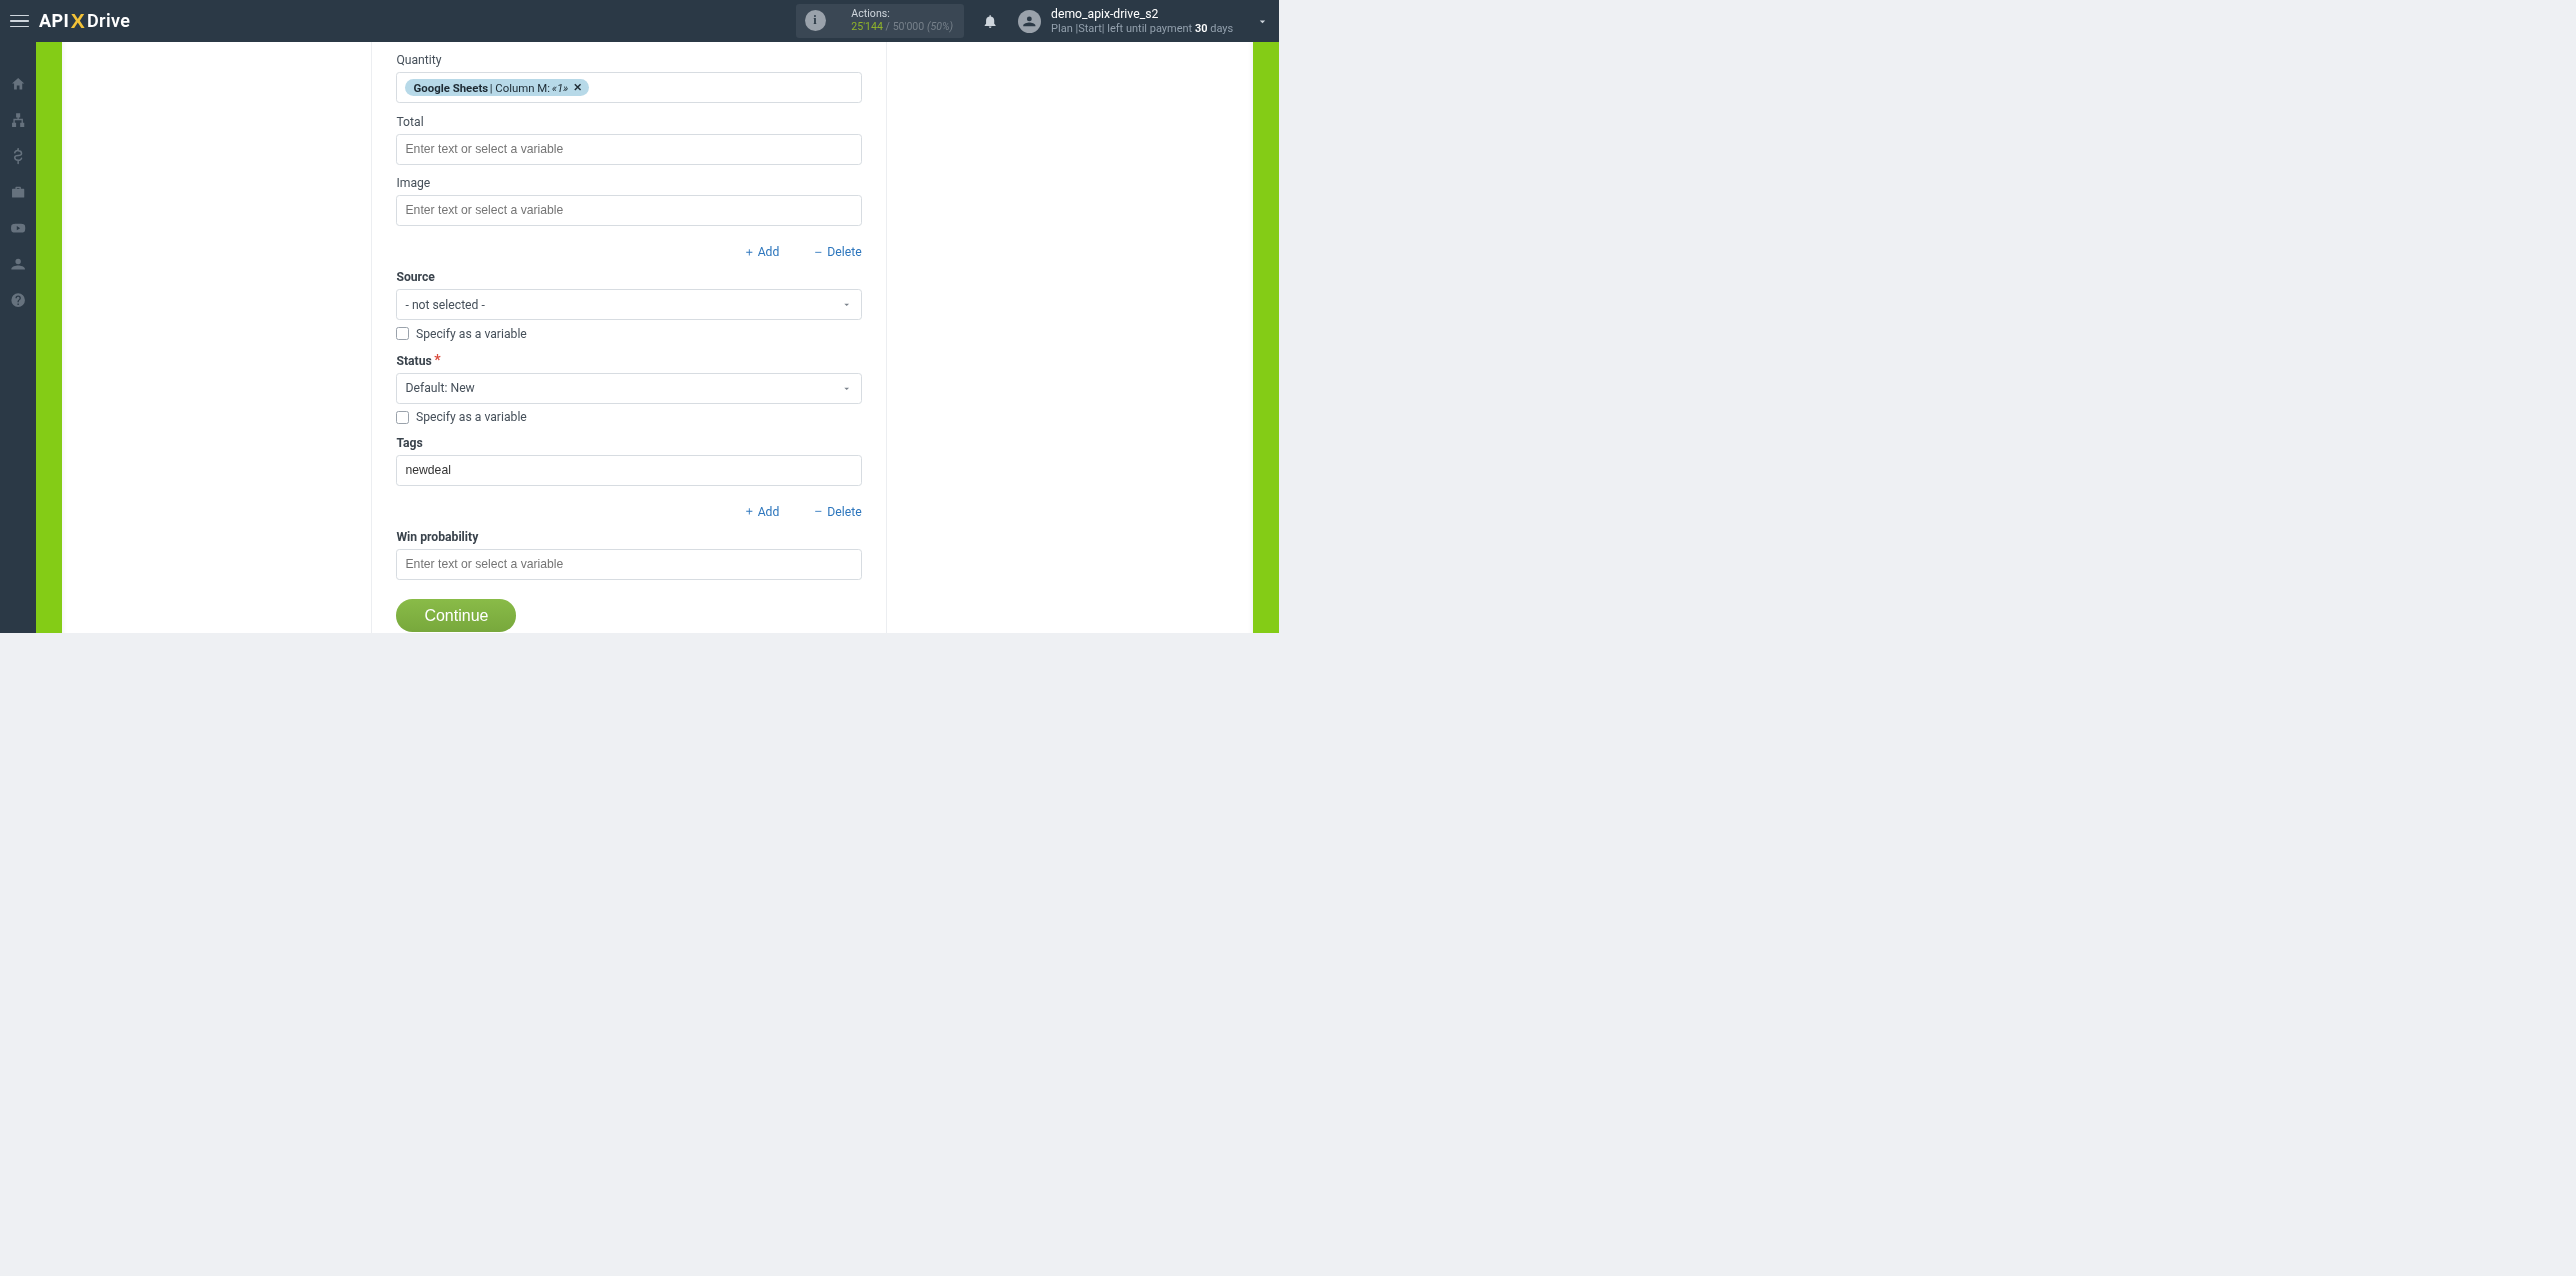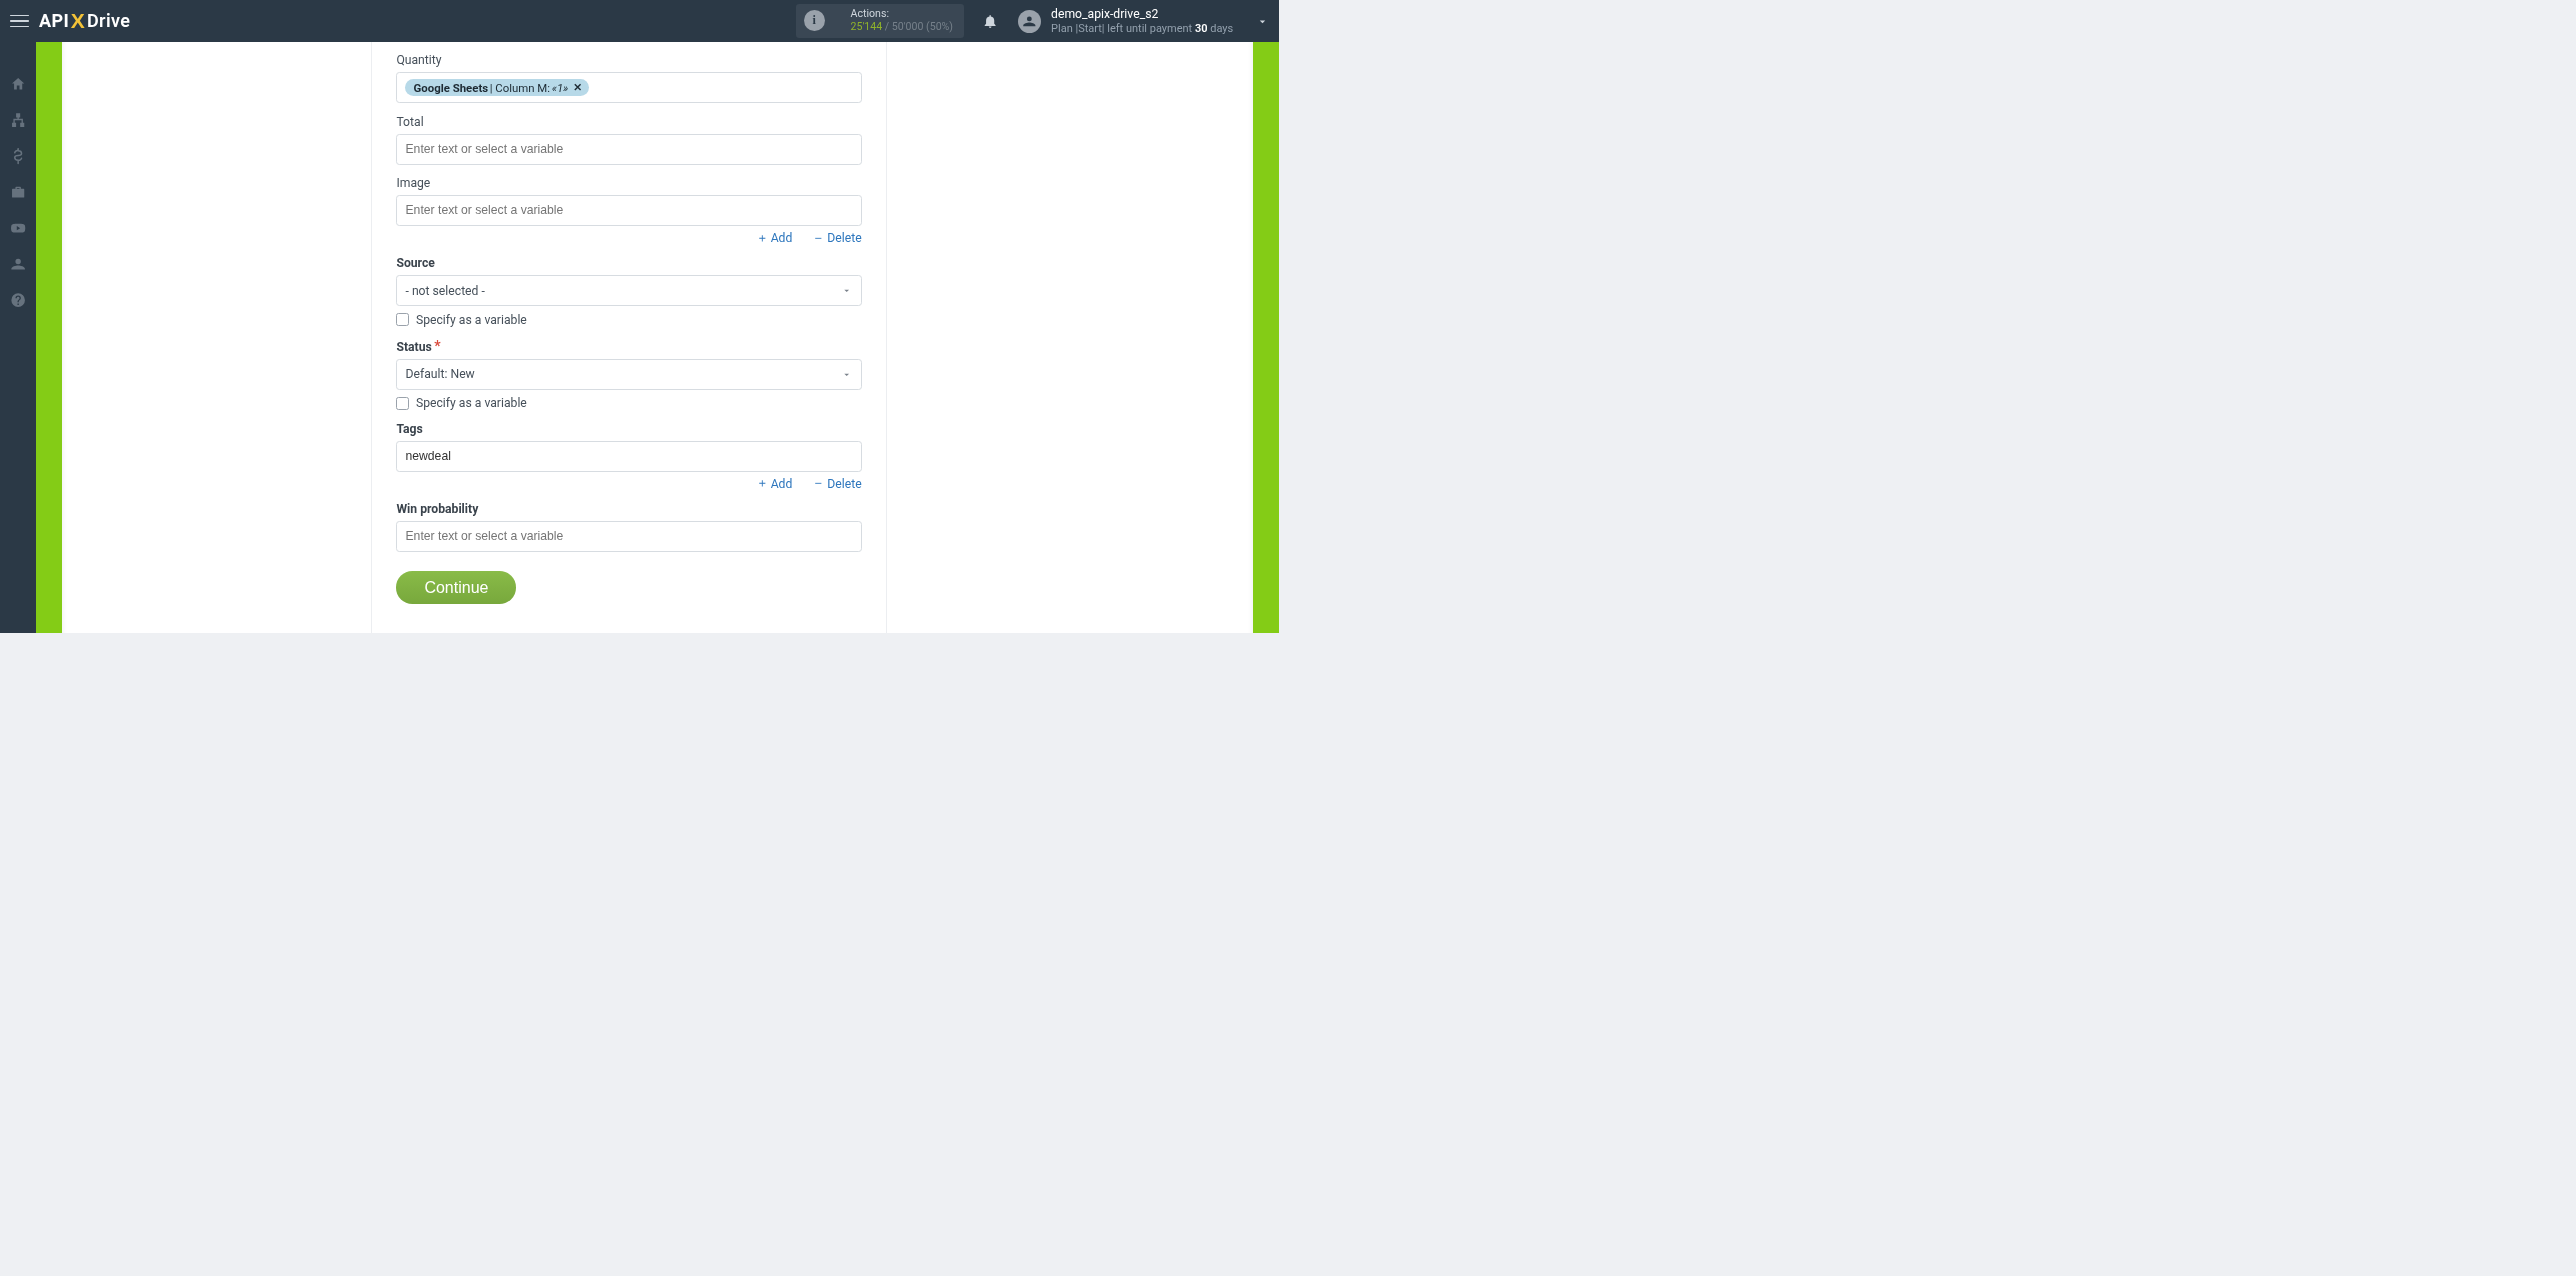--- a/index.html
+++ b/index.html
@@ -55,21 +55,21 @@
   background: #9aa2ab;
   display: flex; align-items: center; justify-content: center;
   color: #2b3946; font-weight: 800; font-size: 12.2px;
   font-family: Georgia, serif;
 }
 .actions-box .txt { font-size: 10.6px; line-height: 1.25; margin-left: 16px; }
 .actions-box .txt .lbl { color: #cfd6dd; }
 .actions-box .txt .nums { }
 .actions-box .used { color: #8fb22b; }
 .actions-box .total { color: #76808a; }
-.actions-box .pct { color: #76808a; }
+.actions-box .pct { color: #76808a; font-style: italic;}
 
 .bell {
   width: 16.3px; height: 16.3px; fill: #cfd6dd; cursor: pointer;
   margin-right: 19.5px;
 }
 .avatar-circle {
   width: 23px; height: 23px; border-radius: 50%;
   background: #9aa2ab; display:flex; align-items:center; justify-content:center;
   margin-right: 9.8px;
 }
@@ -155,22 +155,22 @@
   font-size: 11.4px; color: #1d2a33;
 }
 .tag-chip .src { font-weight: 700; }
 .tag-chip .col { font-weight: 400; margin-left: 1.6px;}
 .tag-chip .val { font-style: italic; margin-left: 1.6px;}
 .tag-chip .x {
   margin-left: 4.9px; font-weight: 700; font-size: 10.6px; cursor: pointer;
 }
 
 .row-actions {
-  display: flex; justify-content: flex-end; gap: 21px;
-  margin-top: 5px; font-size: 12.2px;
+  display: flex; justify-content: flex-end; gap: 34px;
+  margin-top: 19px; font-size: 12.2px;
 }
 .row-actions .act {
   color: #2d76bd; cursor: pointer; display: inline-flex; align-items: center; gap: 3.3px;
 }
 .row-actions .act svg { width: 10.6px; height: 10.6px; fill: #2d76bd; }
 
 .chk-row { display:flex; align-items:center; gap: 6.5px; margin-top: 6.5px; font-size: 12.2px; color: #46505a;}
 .chk-row .chk {
   width: 13px; height: 13px;
   border: 1.2px solid #9aa2ab; border-radius: 2.4px;

